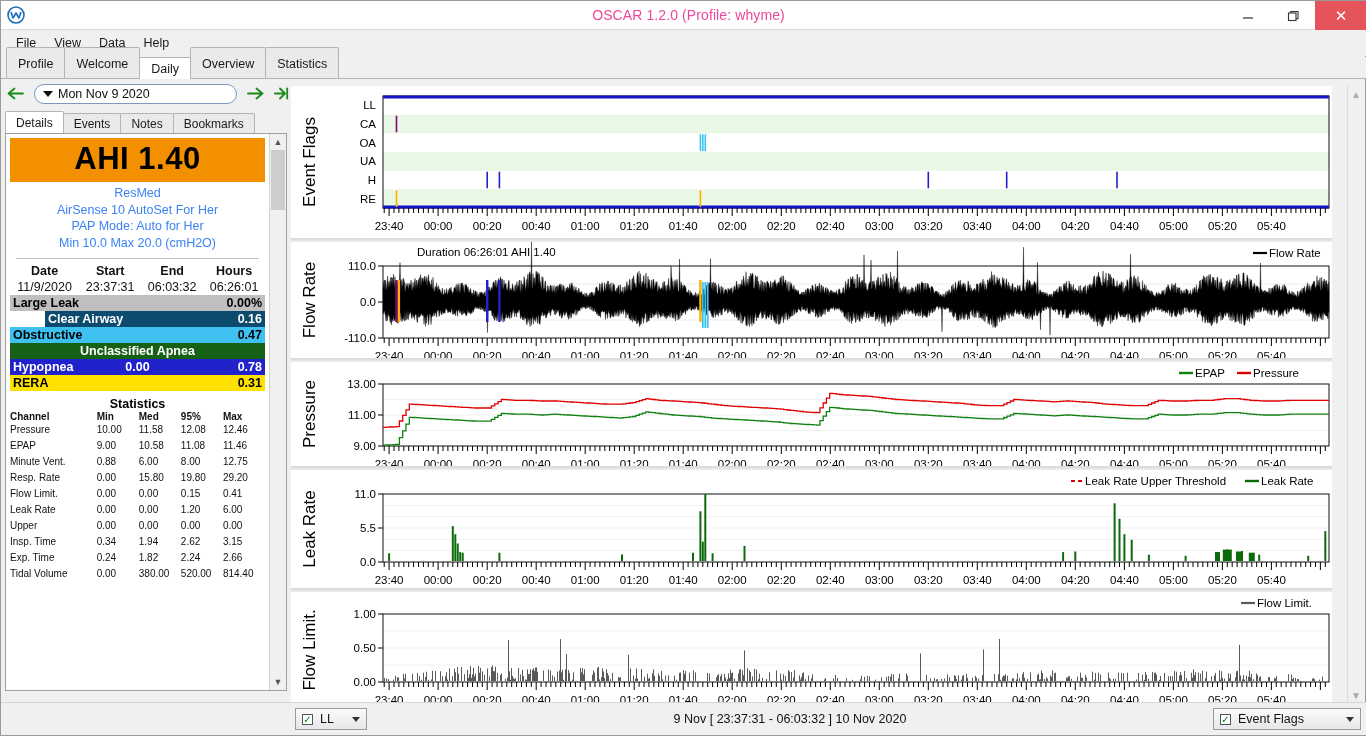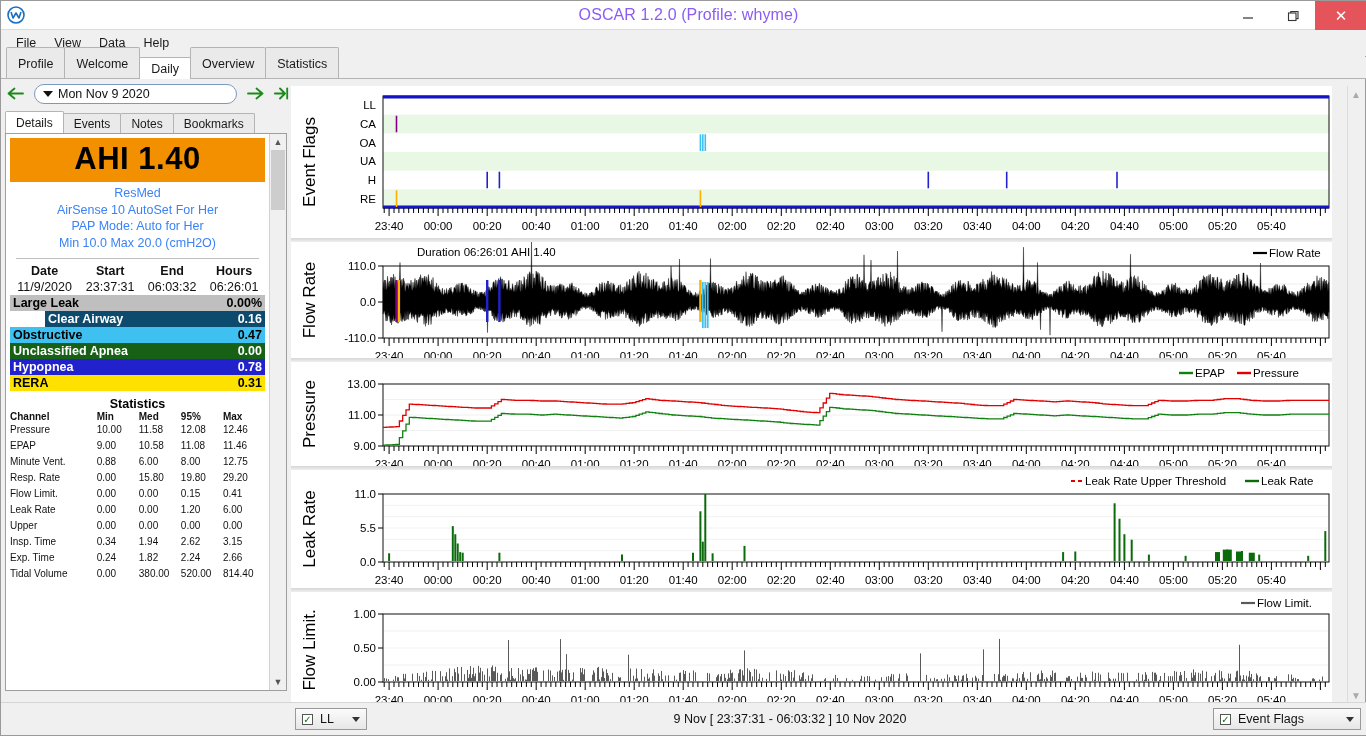--- a/index.html
+++ b/index.html
@@ -23,21 +23,21 @@
     background: #ffffff;
     border-bottom: 1px solid #dcdcdc;
     display: flex; align-items: center;
   }
   .titlebar .logo {
     width: 26px; height: 26px; margin-left: 2px;
     display: flex; align-items: center; justify-content: center;
   }
   .titlebar .ttl {
     position: absolute; left: 9px; right: 0; text-align: center;
-    font-size: 16px; color: #8b5cf6; letter-spacing: .1px;
+    font-size: 14px; color: #ec4899; letter-spacing: .1px;
   }
   .wbtns { position: absolute; right: 0; top: 0; height: 29px; display: flex; }
   .wbtn {
     width: 45px; height: 29px; display: flex; align-items: center; justify-content: center;
     font-size: 13px; color: #333;
   }
   .wbtn.close { background: #e6545b; color: #fff; width: 52px; font-size: 15px;}
   .wbtn svg { display:block; }
 
   
@@ -290,21 +290,21 @@
               <span class="v">0.00%</span>
             </div>
             <div class="flagrow" style="background: #0c4a6e; color: rgb(255, 255, 255); margin-left: 35px;">
               <span>Clear Airway</span>
               <span class="v">0.16</span>
             </div>
             <div class="flagrow" style="background: rgb(62, 193, 240); color: rgb(0, 0, 0);">
               <span>Obstructive</span>
               <span class="v">0.47</span>
             </div>
-            <div class="flagrow" style="background: rgb(23, 97, 23); color: rgb(255, 255, 255);">
+            <div class="flagrow" style="background: rgb(23, 97, 23); color: rgb(255, 255, 255); flex-direction: column;">
               <span>Unclassified Apnea</span>
               <span class="v">0.00</span>
             </div>
             <div class="flagrow" style="background: rgb(34, 34, 204); color: rgb(255, 255, 255);">
               <span>Hypopnea</span>
               <span class="v">0.78</span>
             </div>
             <div class="flagrow" style="background: rgb(255, 225, 0); color: rgb(0, 0, 0);">
               <span>RERA</span>
               <span class="v">0.31</span>

